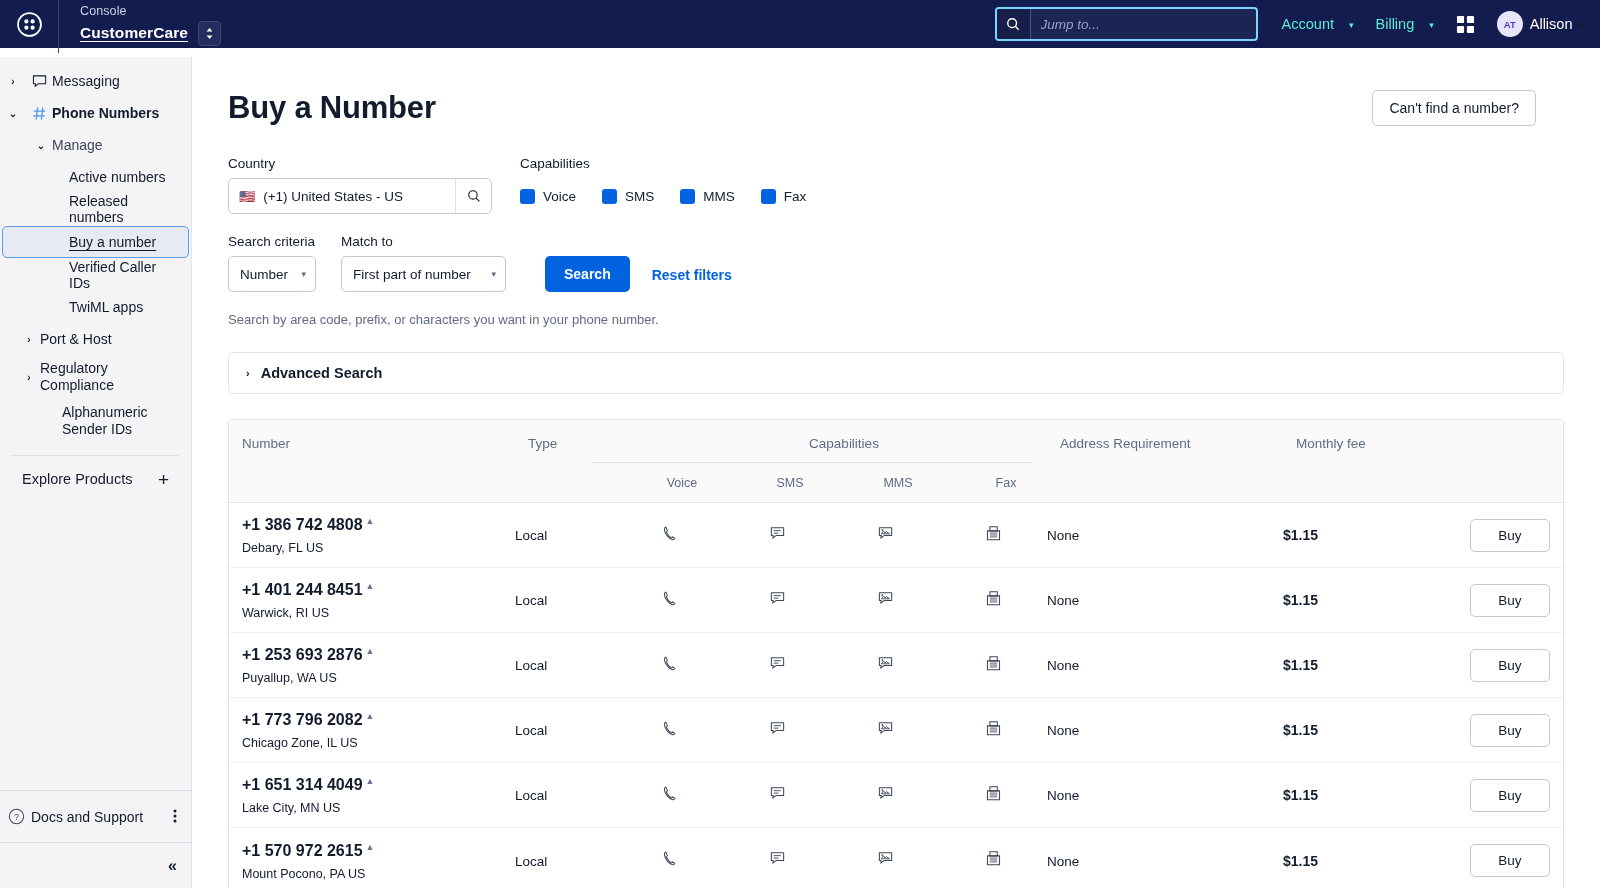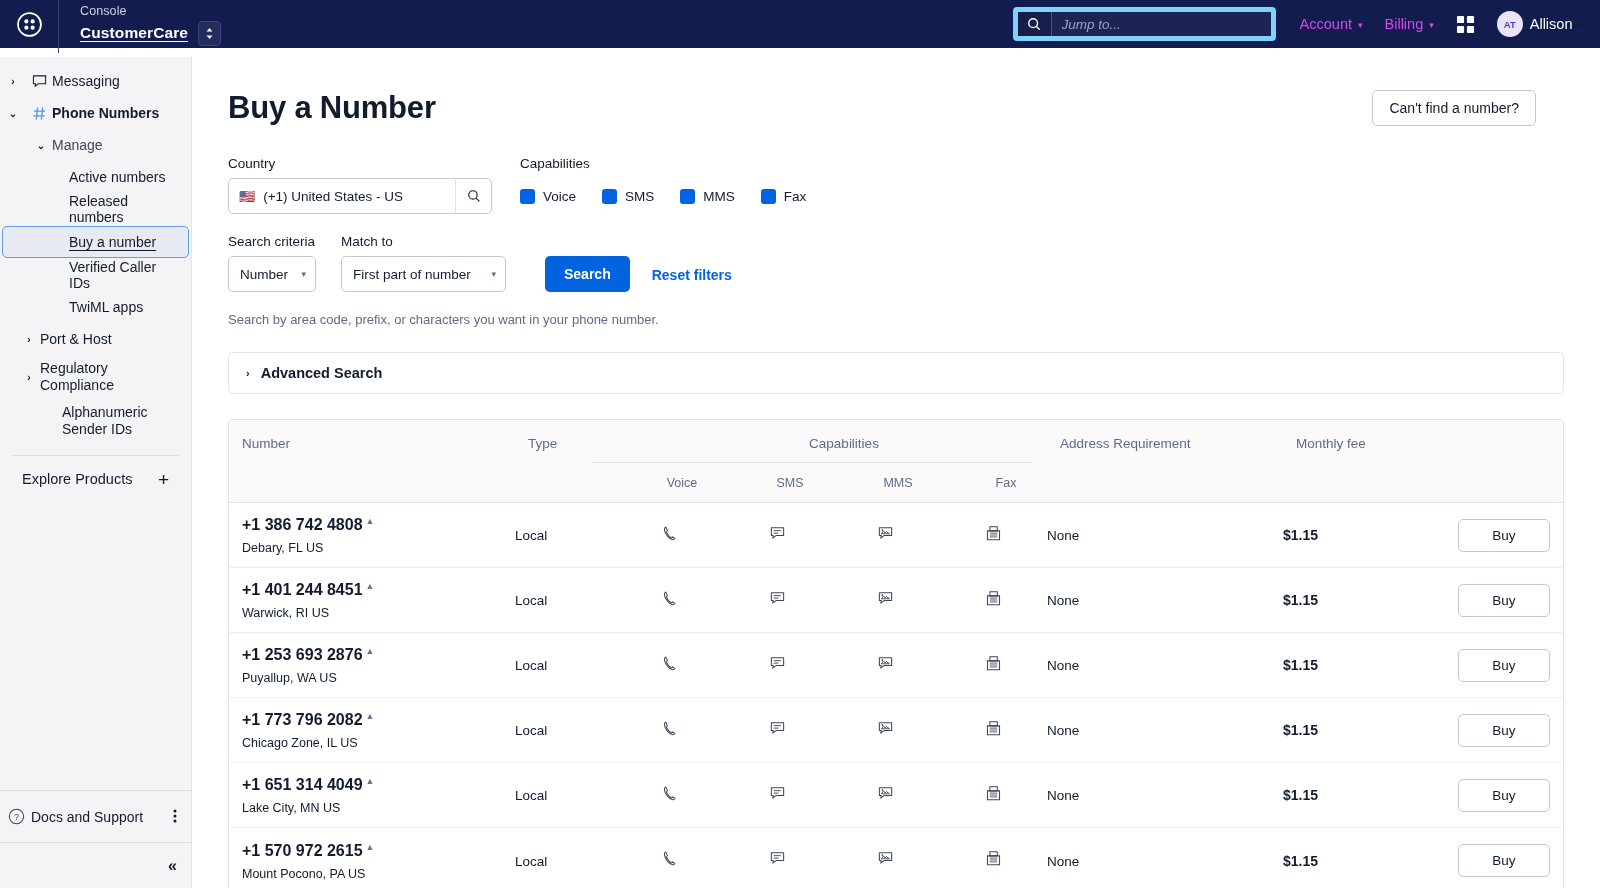--- a/index.html
+++ b/index.html
@@ -37,39 +37,39 @@
     width: 23px; height: 25px; border-radius: 4px;
     background: #232c5c; border: 1px solid #3c4578;
     display: flex; align-items: center; justify-content: center;
     color: #ffffff; font-size: 10px; line-height: 1;
   }
   .tb-spacer { flex: 1; }
 
   .tb-search {
     display: flex; align-items: stretch;
     width: 263px; height: 34px;
-    border: 5px solid #7dd3fc; border-radius: 4px;
+    border: 2px solid #7dd3fc; border-radius: 4px;
     background: #1b2452; overflow: hidden;
     margin-right: 24px;
   }
   .tb-search-btn {
     width: 34px; display: flex; align-items: center; justify-content: center;
     border-right: 1px solid #4a5387; background: #161e49;
   }
   .tb-search-input {
     flex: 1; border: none; outline: none; background: transparent;
     color: #ffffff; font-size: 13.5px;
     font-family: "Liberation Sans", sans-serif;
     padding: 0 10px;
   }
   .tb-search-input::placeholder { color: #9aa2c6; font-style: italic; }
 
   .tb-menu {
-    display: flex; align-items: center; gap: 6px;
-    color: #d946ef; font-size: 14.5px; margin-right: 22px;
+    display: flex; align-items: center; gap: 15px;
+    color: #5eead4; font-size: 14.5px; margin-right: 22px;
     white-space: nowrap;
   }
   .tb-grid { margin-right: 22px; display: flex; align-items: center; }
   .tb-user { display: flex; align-items: center; gap: 7px; margin-right: 16px; }
   .tb-avatar {
     width: 26px; height: 26px; border-radius: 50%;
     background: #e9e4fb; color: #5a3cc4;
     font-size: 9.5px; font-weight: 700;
     display: flex; align-items: center; justify-content: center;
   }
@@ -282,21 +282,21 @@
     display: flex; align-items: flex-start; gap: 3px;
     line-height: 19px;
   }
   .beta-tri { color: #6a7390; font-size: 9px; line-height: 12px; }
   .num-sub { font-size: 12.5px; color: #121c2d; margin-top: 7px; }
   .type-txt { font-size: 13.5px; color: #121c2d; }
   .addr-txt { font-size: 13.5px; color: #121c2d; }
   .fee-txt { font-size: 14px; font-weight: 700; color: #121c2d; }
   .btn-buy {
     border: 1px solid #c5c9d3; border-radius: 5px; background: #ffffff;
-    font-size: 13.5px; color: #121c2d; width: 92px; height: 33px;
+    font-size: 13.5px; color: #121c2d; width: 80px; height: 33px;
     cursor: pointer; font-family: "Liberation Sans", sans-serif;
   }
   .capcell { display: flex; justify-content: center; align-items: center; }
 </style>
 </head>
 <body>
 
 <div class="topbar">
   <div class="tb-logo">
     <svg width="25" height="25" viewBox="0 0 24 24">

